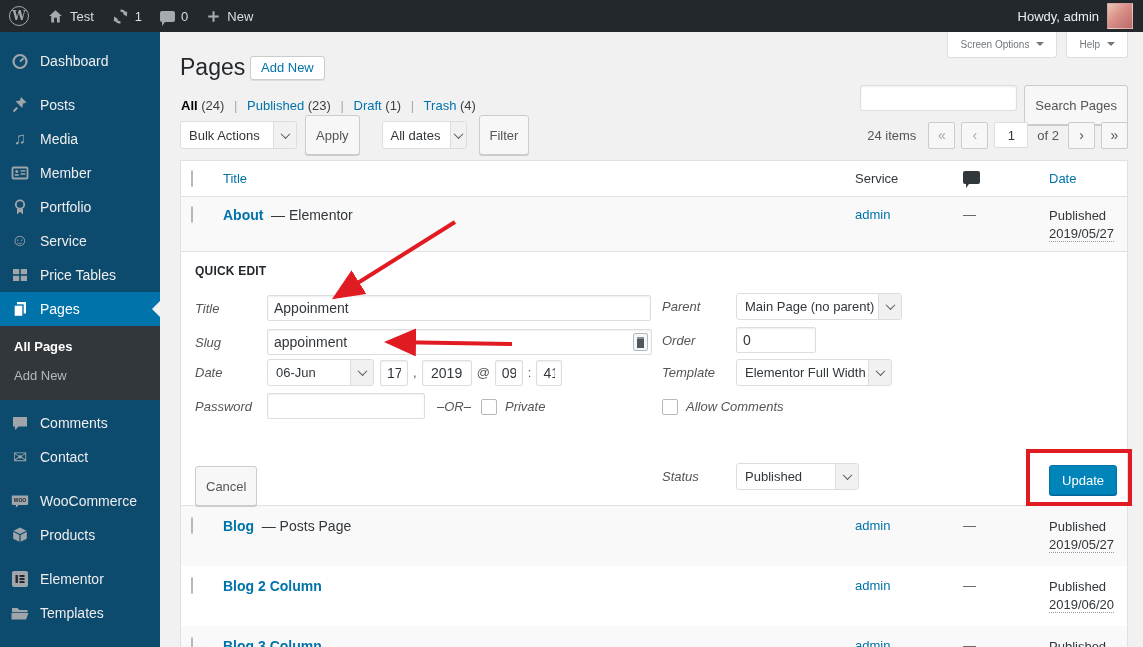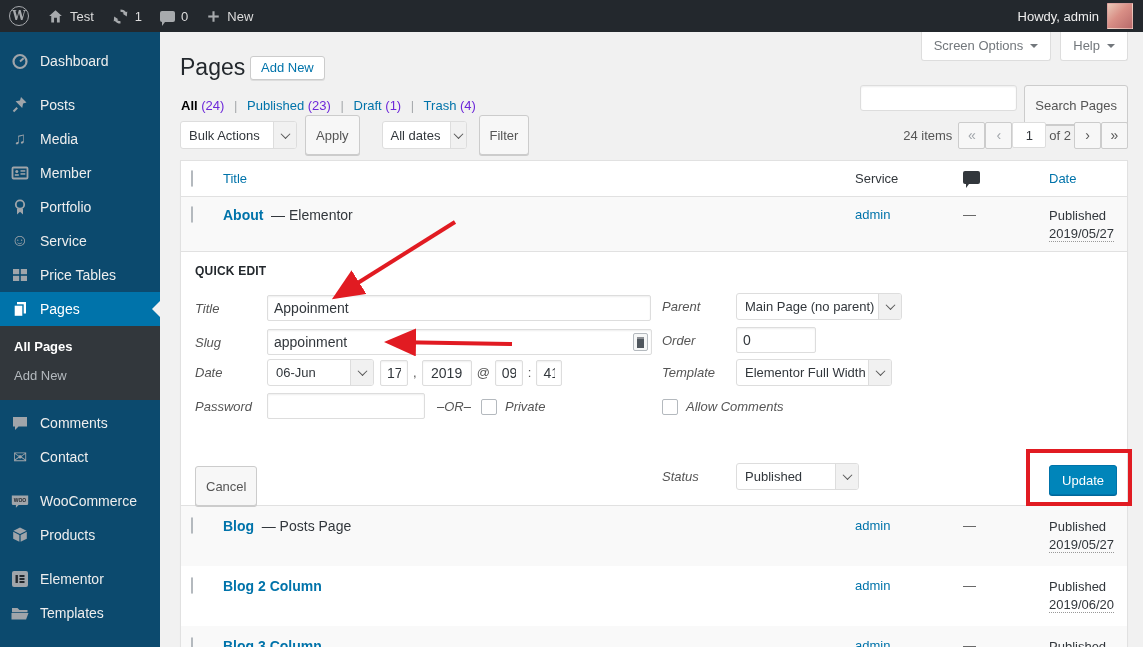--- a/index.html
+++ b/index.html
@@ -55,33 +55,33 @@
   }
   .submenu { background:#32373c; padding:6px 0 10px; }
   .submenu-item { padding:7px 12px 7px 14px; font-size:13px; color:#b4b9be; cursor:pointer; }
   .submenu-item.current { color:#fff; font-weight:bold; }
   .after-sub { margin-top:6px; }
   
   #content { position:absolute; left:160px; top:32px; right:0; bottom:0; background:#f1f1f1; }
   .screen-meta { position:absolute; top:0; right:15px; display:flex; gap:9px; z-index:10; }
   .meta-btn {
     background:#fff; border:1px solid #ddd; border-top:none; border-radius:0 0 3px 3px;
-    padding:6px 12px 7px; color:#72777c; font-size:13px; display:flex; align-items:center; gap:7px; cursor:pointer;
+    padding:6px 12px 7px; color:#72777c; font-size:10px; display:flex; align-items:center; gap:7px; cursor:pointer;
   }
   .chevron { width:0; height:0; border:4px solid transparent; border-top-color:#72777c; margin-top:4px; }
   .page-title { position:absolute; left:20px; top:21px; font-size:23px; font-weight:400; color:#23282d; margin:0; line-height:28px; }
   .add-new-btn {
     position:absolute; left:90px; top:24px; height:24px; line-height:22px;
     background:#fff; border:1px solid #ccc; border-radius:3px; padding:0 10px;
     color:#0073aa; font-size:13px; cursor:pointer; box-shadow:0 1px 0 #ddd;
   }
   .subsubsub { position:absolute; left:21px; top:66px; font-size:13px; color:#646970; }
   .subsubsub .current { color:#000; font-weight:600; }
   .subsubsub a { color:#0073aa; text-decoration:none; cursor:pointer; }
-  .subsubsub .count { color:#6d28d9; }
+  .subsubsub .count { color:#404040; }
   .subsubsub .sep { color:#a7aaad; margin:0 6px; }
   .search-box { position:absolute; right:15px; top:53px; display:flex; align-items:flex-start; gap:7px; }
   .search-box input {
     width:157px; height:26px; border:1px solid #ddd; background:#fff; border-radius:3px;
     padding:0 6px; font-size:13px; box-shadow:inset 0 1px 2px rgba(0,0,0,.07);
   }
   .btn {
     display:inline-flex; align-items:center; justify-content:center;
     background:#f7f7f7; border:1px solid #ccc; border-radius:3px; color:#555;
     font-size:13px; height:40px; padding:0 10px; cursor:pointer; box-shadow:0 1px 0 #ccc;
@@ -92,21 +92,21 @@
   }
   .tablenav { position:absolute; left:20px; right:15px; top:88px; height:30px; display:flex; justify-content:space-between; align-items:center; }
   .tn-left { display:flex; align-items:center; }
   .wpselect {
     display:inline-flex; align-items:stretch; background:#fff; border:1px solid #ddd;
     border-radius:3px; height:28px; font-size:13px; color:#32373c; cursor:pointer; overflow:hidden;
   }
   .sel-text { display:flex; align-items:center; padding:0 10px 0 8px; white-space:nowrap; }
   .sel-arrow { width:23px; background:#f1f1f1; border-left:1px solid #ddd; display:flex; align-items:center; justify-content:center; }
   .sel-arrow::before { content:""; width:6px; height:6px; border-right:1.5px solid #555; border-bottom:1.5px solid #555; transform:rotate(45deg) translate(-1px,-1px); }
-  .tn-right { display:flex; align-items:center; gap:0; color:#555; }
+  .tn-right { display:flex; align-items:center; gap:6px; color:#555; }
   .pg-btn {
     width:27px; height:27px; border:1px solid #ccc; border-radius:2px; background:#f7f7f7;
     display:flex; align-items:center; justify-content:center; font-size:14px; cursor:pointer; color:#555;
   }
   .pg-btn.disabled { color:#a0a5aa; cursor:default; }
   .pg-current { width:34px; height:26px; border:1px solid #ddd; border-radius:2px; background:#fff; text-align:center; font-size:13px; color:#32373c; }
   .items-count { margin-right:6px; }
   .of-label { margin:0 3px; }
   
   .list-table {

